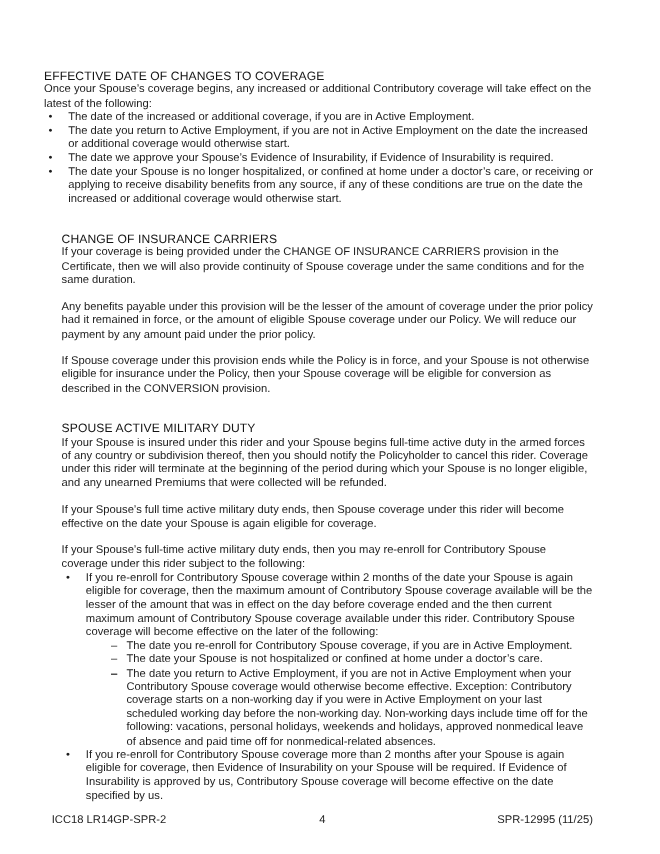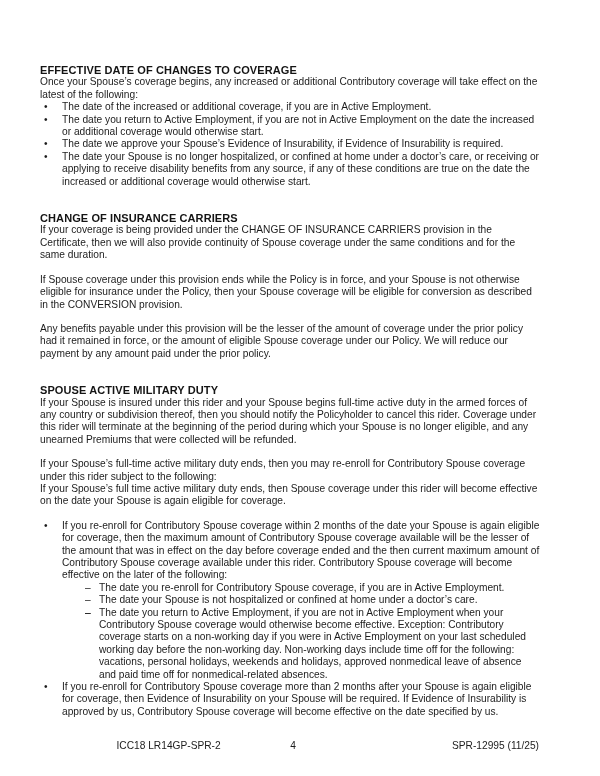--- a/index.html
+++ b/index.html
@@ -10,43 +10,43 @@
     background:#ffffff;
     color:#1c1c1c;
     font-family:"Liberation Sans", sans-serif;
     font-size:10.2px;
     line-height:12.4px;
     overflow:hidden;
   }
   .content { position:absolute; left:40px; top:64px; width:500px; }
   .sect-heading {
     font-size:11px;
-    font-weight:700;
+    font-weight:400;
     line-height:12.4px;
     letter-spacing:0.1px;
     color:#141414;
   }
-  .sect { margin-top:24px; }
+  .sect { margin-top:24px;margin-left:16px; }
   p.para { margin:0 0 12px 0; }
   p.para.no-gap { margin-bottom:0; }
   ul.bullets { list-style:none; margin:0 0 12px 0; }
   ul.bullets.last { margin-bottom:0; }
   ul.bullets > li { position:relative; padding-left:22px; }
   ul.bullets > li > .mk { position:absolute; left:4px; top:0; }
   ul.dashes { list-style:none; margin:0; }
   ul.dashes > li { position:relative; padding-left:37px; }
   ul.dashes > li > .mk { position:absolute; left:23px; top:0; }
   .bold-inline { font-weight:400; }
   .footer {
     position:absolute;
     left:47px; right:61px; top:740px;
     display:flex; align-items:baseline;
     font-size:10.2px; color:#1c1c1c;
   }
-  .footer .f-left { flex:1 1 0; text-align:center; }
+  .footer .f-left { flex:1 1 0; text-align:left; }
   .footer .f-center { flex:0 0 auto; text-align:center; }
   .footer .f-right { flex:1 1 0; text-align:right; }
 </style>
 </head>
 <body>
 
 <div class="page">
   <main class="content">
 
     <section>
@@ -68,29 +68,29 @@
         <li>
           <span class="mk">•</span>
           <span>The date your Spouse is no longer hospitalized, or confined at home under a doctor’s care, or receiving or applying to receive disability benefits from any source, if any of these conditions are true on the date the increased or additional coverage would otherwise start.</span>
         </li>
       </ul>
     </section>
 
     <section class="sect">
       <h2 class="sect-heading">CHANGE OF INSURANCE CARRIERS</h2>
       <p class="para">If your coverage is being provided under the CHANGE OF INSURANCE CARRIERS provision in the Certificate, then we will also provide continuity of Spouse coverage under the same conditions and for the same duration.</p>
+      <p class="para">Any benefits payable under this provision will be the lesser of the amount of coverage under the prior policy had it remained in force, or the amount of eligible Spouse coverage under our Policy.  We will reduce our payment by any amount paid under the prior policy.</p>
       <p class="para">If Spouse coverage under this provision ends while the Policy is in force, and your Spouse is not otherwise eligible for insurance under the Policy, then your Spouse coverage will be eligible for conversion as described in the CONVERSION provision.</p>
-      <p class="para">Any benefits payable under this provision will be the lesser of the amount of coverage under the prior policy had it remained in force, or the amount of eligible Spouse coverage under our Policy.  We will reduce our payment by any amount paid under the prior policy.</p>
     </section>
 
     <section class="sect">
       <h2 class="sect-heading">SPOUSE ACTIVE MILITARY DUTY</h2>
       <p class="para">If your Spouse is insured under this rider and your Spouse begins full-time active duty in the armed forces of any country or subdivision thereof, then you should notify the Policyholder to cancel this rider.  Coverage under this rider will terminate at the beginning of the period during which your Spouse is no longer eligible, and any unearned Premiums that were collected will be refunded.</p>
+      <p class="para">If your Spouse’s full time active military duty ends, then Spouse coverage under this rider will become effective on the date your Spouse is again eligible for coverage.</p>
       <p class="para no-gap">If your Spouse’s full-time active military duty ends, then you may re-enroll for Contributory Spouse coverage under this rider subject to the following:</p>
-      <p class="para">If your Spouse’s full time active military duty ends, then Spouse coverage under this rider will become effective on the date your Spouse is again eligible for coverage.</p>
       <ul class="bullets last">
         <li>
           <span class="mk">•</span>
           <span>If you re-enroll for Contributory Spouse coverage within 2 months of the date your Spouse is again eligible for coverage, then the maximum amount of Contributory Spouse coverage available will be the lesser of the amount that was in effect on the day before coverage ended and the then current maximum amount of Contributory Spouse coverage available under this rider.  Contributory Spouse coverage will become effective on the later of the following:</span>
           <ul class="dashes">
             <li>
               <span class="mk">–</span>
               <span>The date you re-enroll for Contributory Spouse coverage, if you are in Active Employment.</span>
             </li>
             <li>

